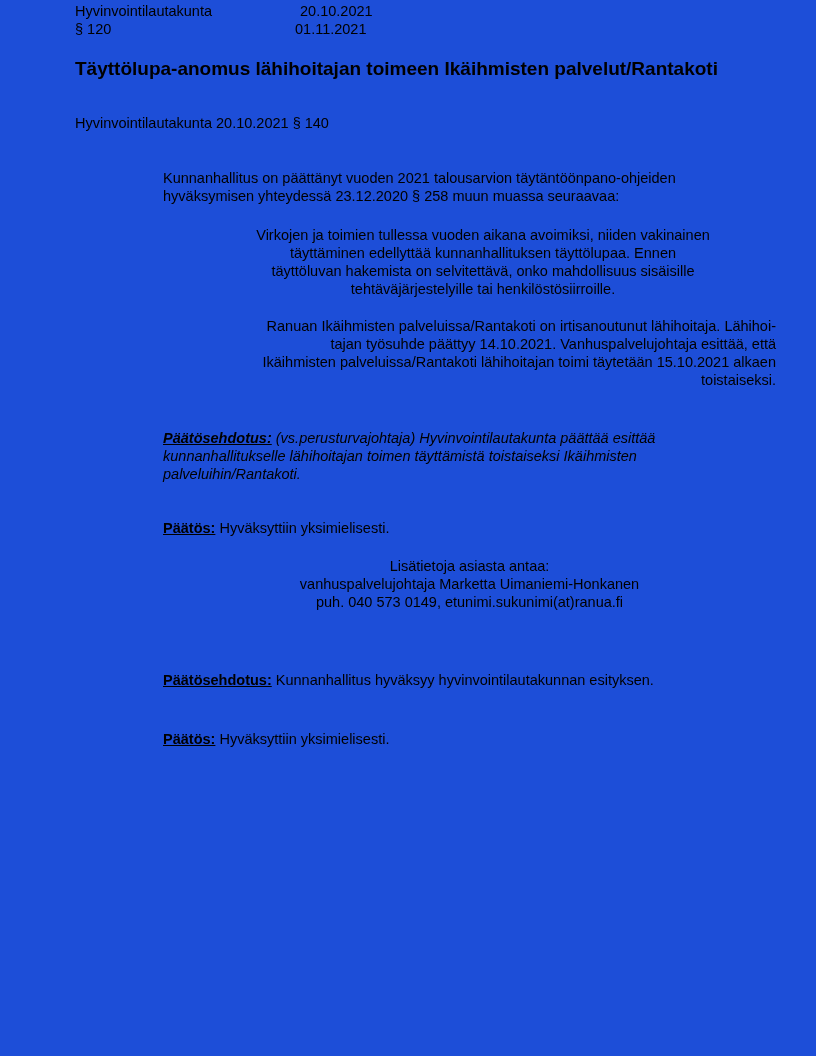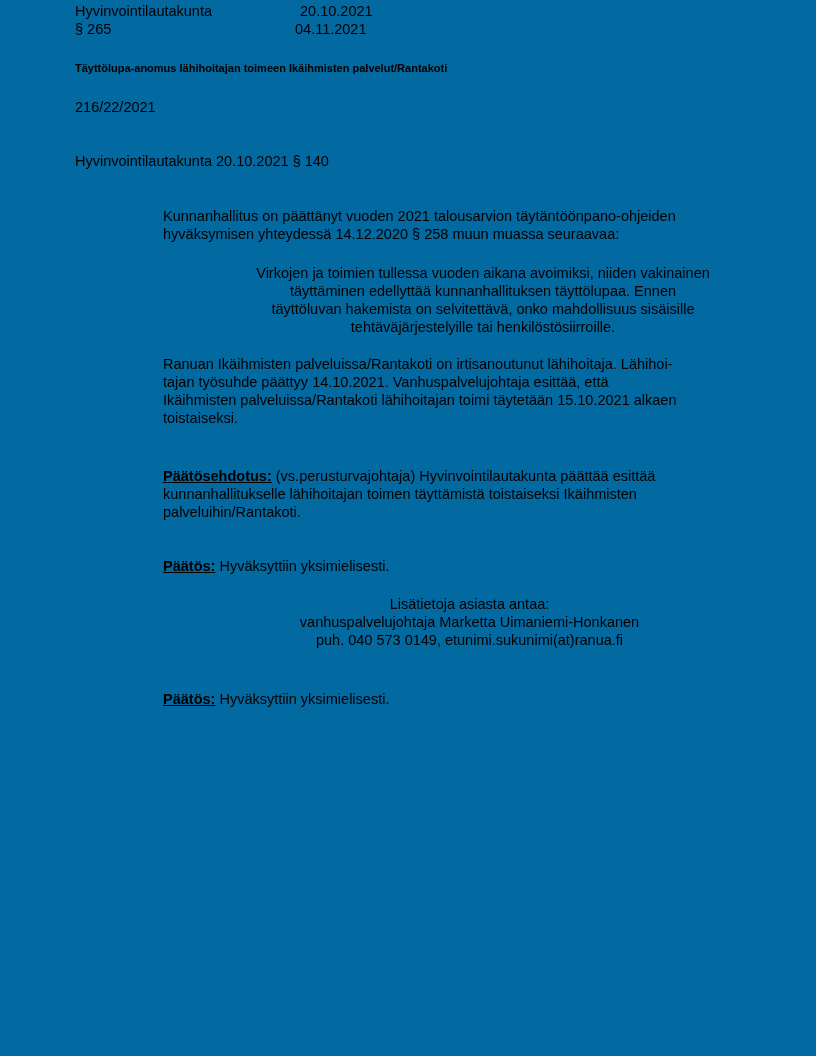--- a/index.html
+++ b/index.html
@@ -4,53 +4,53 @@
 <style>
   html, body {
     margin: 0;
     padding: 0;
     background: #ffffff;
   }
   .page {
     position: relative;
     width: 816px;
     height: 1056px;
-    background: #0369a1;
+    background: #1d4ed8;
     color: #000000;
     font-family: "Liberation Sans", "DejaVu Sans", sans-serif;
     font-size: 14.5px;
     line-height: 18px;
     box-sizing: border-box;
     padding: 2px 40px 0 75px;
     overflow: hidden;
   }
   .pre { white-space: pre-line; }
 
   
   .hdr-row { display: flex; }
   .hdr-committee { width: 225px; flex: 0 0 auto; }
   .hdr-section   { width: 220px; flex: 0 0 auto; }
   .hdr-date      { flex: 1 1 auto; }
 
   .doc-title {
     margin-top: 21px;
-    font-size: 11px;
+    font-size: 19px;
     font-weight: bold;
     line-height: 19px;
   }
   .case-number { margin-top: 20px; }
   .sec-heading { margin-top: 36px; }
 
   .indent { margin-left: 88px; }   
   .quote  { margin-left: 27px; }   
 
   .p1        { margin-top: 37px; }
   .quote     { margin-top: 21px; text-align: center; }
-  .p2        { margin-top: 19px; }
-  .proposal1 { margin-top: 22px; }
+  .p2        { margin-top: 19px; text-align: right; }
+  .proposal1 { margin-top: 22px; font-style: italic; }
   .decision1 { margin-top: 18px; }
   .info      { margin-top: 20px; text-align: center; }
   .sec2-heading { margin-top: 1px; }
   .proposal2 { margin-top: 42px; }
   .decision2 { margin-top: 23px; }
 
   .lbl {
     font-weight: bold;
     text-decoration: underline;
   }
@@ -59,34 +59,33 @@
 <body>
 
 <div class="page">
 
   <div>
     <div class="hdr-row">
       <span class="hdr-committee">Hyvinvointilautakunta</span>
       <span class="hdr-date">20.10.2021</span>
     </div>
     <div class="hdr-row">
-      <span class="hdr-section">§ 265</span>
-      <span class="hdr-date">04.11.2021</span>
+      <span class="hdr-section">§ 120</span>
+      <span class="hdr-date">01.11.2021</span>
     </div>
   </div>
 
   <div class="doc-title">Täyttölupa-anomus lähihoitajan toimeen Ikäihmisten palvelut/Rantakoti</div>
 
-  <div class="case-number">216/22/2021</div>
 
   <div class="sec-heading">Hyvinvointilautakunta 20.10.2021 § 140</div>
 
   <div class="indent">
     <div class="pre p1">Kunnanhallitus on päättänyt vuoden 2021 talousarvion täytäntöönpano-ohjeiden
-hyväksymisen yhteydessä 14.12.2020 § 258 muun muassa seuraavaa:</div>
+hyväksymisen yhteydessä 23.12.2020 § 258 muun muassa seuraavaa:</div>
 
     <div class="pre quote">Virkojen ja toimien tullessa vuoden aikana avoimiksi, niiden vakinainen
 täyttäminen edellyttää kunnanhallituksen täyttölupaa. Ennen
 täyttöluvan hakemista on selvitettävä, onko mahdollisuus sisäisille
 tehtäväjärjestelyille tai henkilöstösiirroille.</div>
 
     <div class="pre p2">Ranuan Ikäihmisten palveluissa/Rantakoti on irtisanoutunut lähihoitaja. Lähihoi-
 tajan työsuhde päättyy 14.10.2021. Vanhuspalvelujohtaja esittää, että
 Ikäihmisten palveluissa/Rantakoti lähihoitajan toimi täytetään 15.10.2021 alkaen
 toistaiseksi.</div>
@@ -101,19 +100,22 @@
       <span class="lbl">Päätös:</span><span> Hyväksyttiin yksimielisesti.</span>
     </div>
 
     <div class="pre info">Lisätietoja asiasta antaa:
 vanhuspalvelujohtaja Marketta Uimaniemi-Honkanen
 puh. 040 573 0149, etunimi.sukunimi(at)ranua.fi</div>
   </div>
 
 
   <div class="indent">
+    <div class="pre proposal2">
+      <span class="lbl">Päätösehdotus:</span><span> Kunnanhallitus hyväksyy hyvinvointilautakunnan esityksen.</span>
+    </div>
 
     <div class="pre decision2">
       <span class="lbl">Päätös:</span><span> Hyväksyttiin yksimielisesti.</span>
     </div>
   </div>
 
 </div>
 
 </body></html>

